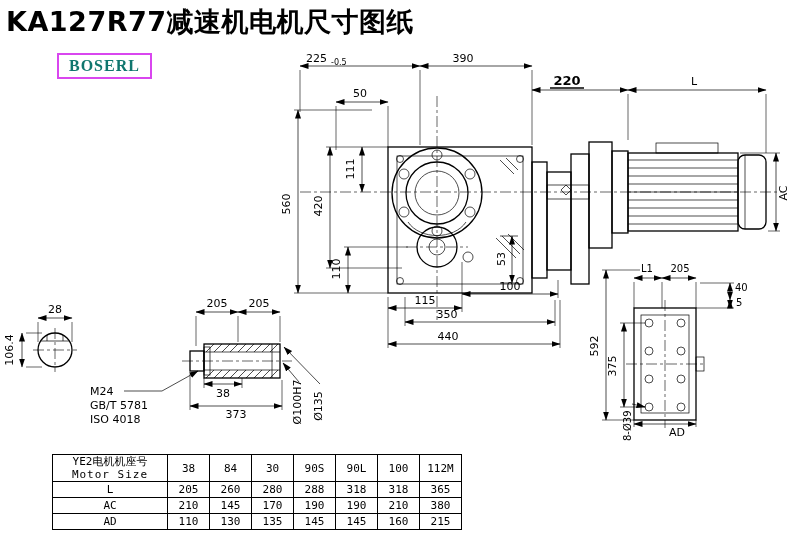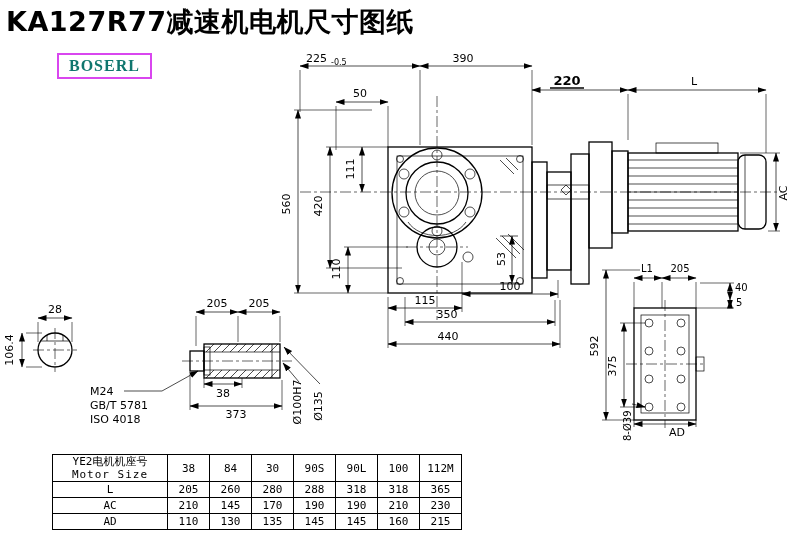--- a/index.html
+++ b/index.html
@@ -276,21 +276,21 @@
         <td>365</td>
       </tr>
       <tr>
         <td class="c0">AC</td>
         <td>210</td>
         <td>145</td>
         <td>170</td>
         <td>190</td>
         <td>190</td>
         <td>210</td>
-        <td>230</td>
+        <td>380</td>
       </tr>
       <tr>
         <td class="c0">AD</td>
         <td>110</td>
         <td>130</td>
         <td>135</td>
         <td>145</td>
         <td>145</td>
         <td>160</td>
         <td>215</td>

